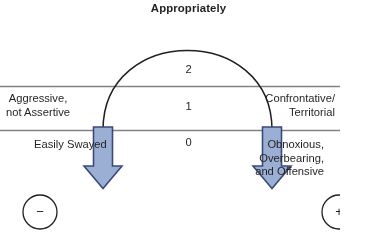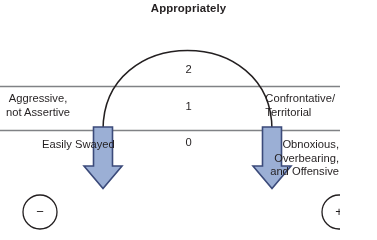--- a/index.html
+++ b/index.html
@@ -42,29 +42,30 @@
     letter-spacing: 0.1px;
   }
   #label-aggressive {
     left: 6px;
     top: 92px;
     text-align: center;
   }
   #label-confrontative {
     right: 5px;
     top: 92px;
+    text-align: right;
   }
   #label-easily-swayed {
-    left: 10px;
+    left: 2px;
     top: 138px;
     text-align: left;
     padding-left: 32px;
   }
   #label-obnoxious {
-    right: 1px;
+    right: 16px;
     top: 138px;
     text-align: right;
   }
   .zone-num {
     width: 377px;
     left: 0;
     text-align: center;
     font-size: 11.2px;
   }
   #num-2 { top: 63px; }

